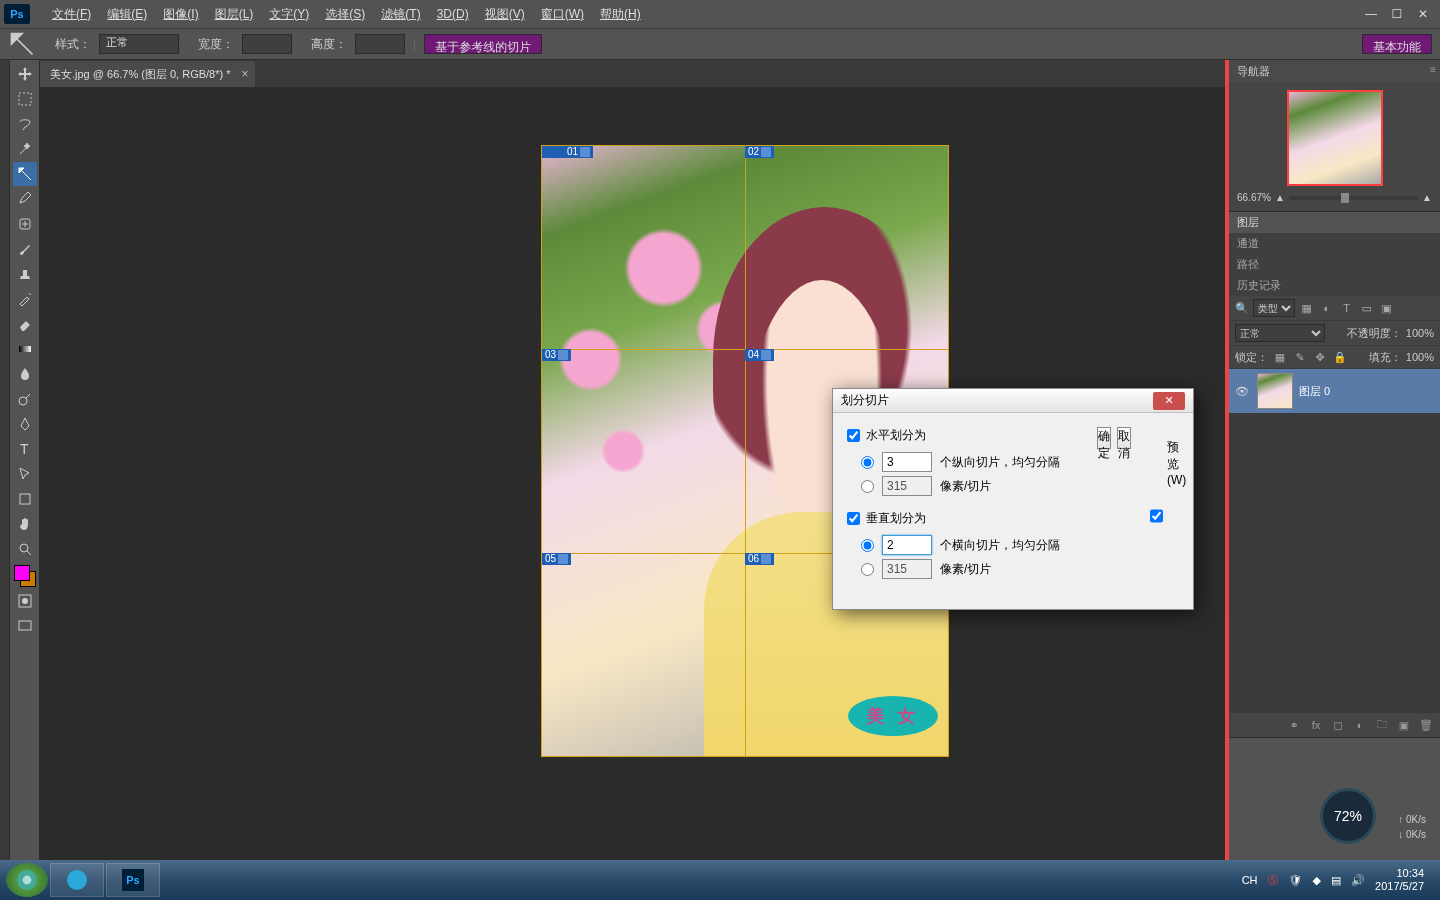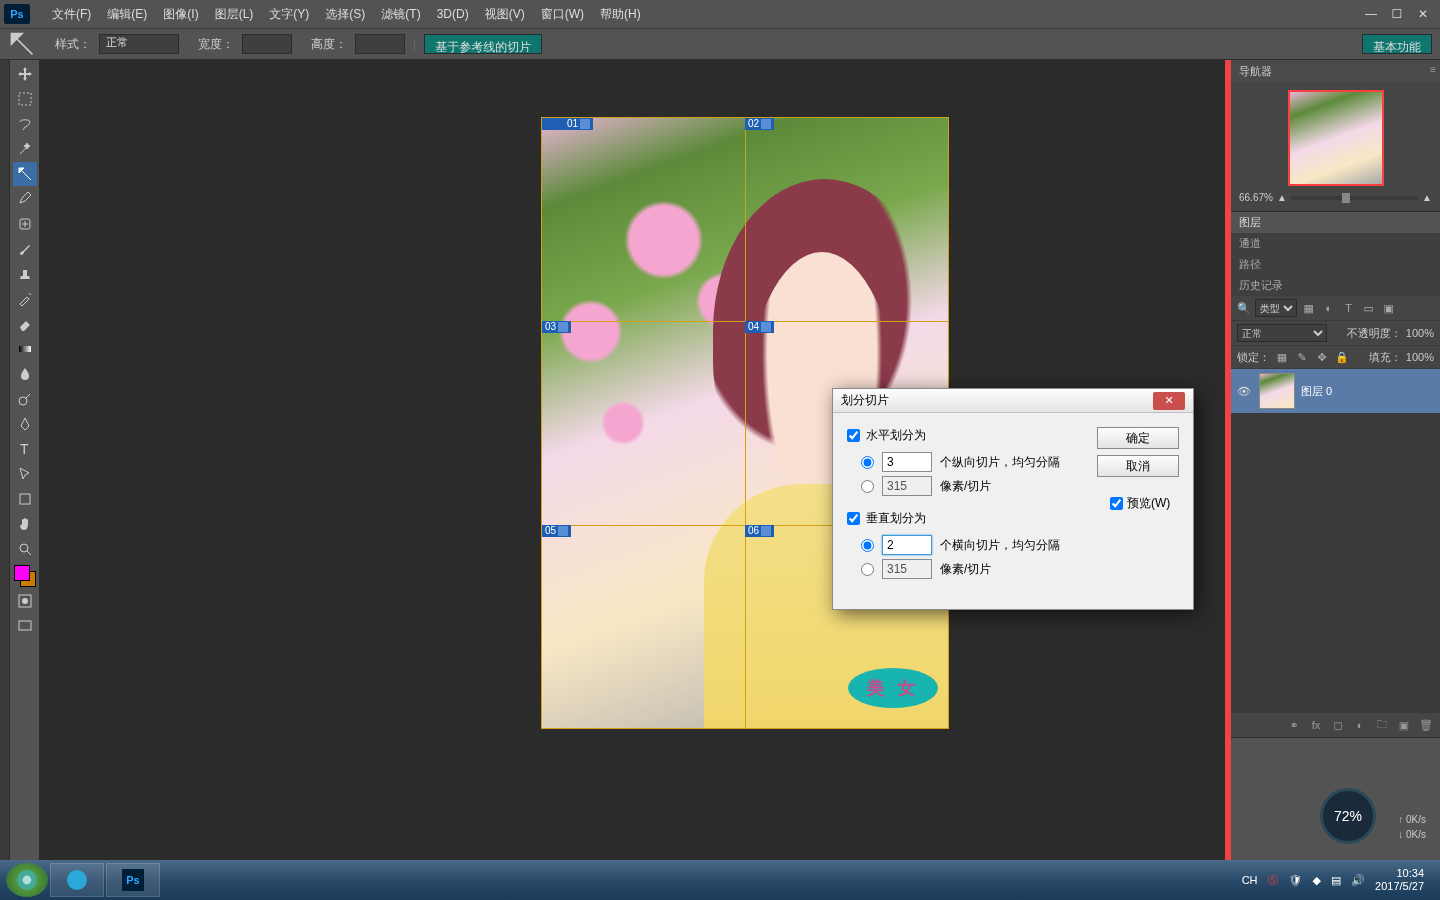--- a/index.html
+++ b/index.html
@@ -1,31 +1,31 @@
 <!DOCTYPE html>
 <html><head>
 <meta charset="utf-8">
 <style>
 * { margin: 0; padding: 0; box-sizing: border-box; font-family: "Microsoft YaHei", Arial, sans-serif; }
 body { width: 1440px; height: 900px; background: #535353; overflow: hidden; position: relative; }
 
 
 .titlebar { height: 28px; background: #535353; display: flex; align-items: center; padding: 0 4px; }
 .titlebar .ps-icon { width: 26px; height: 20px; background: #001e36; color: #31a8ff; font-size: 11px; font-weight: bold; display: flex; align-items: center; justify-content: center; border-radius: 2px; margin-right: 14px; }
-.titlebar .menu-item { color: #ddd; font-size: 12px; padding: 0 8px; cursor: pointer; }
+.titlebar .menu-item { color: #ddd; font-size: 12px; padding: 0 8px; cursor: pointer; text-decoration: underline; }
 .titlebar .spacer { flex: 1; }
 .titlebar .win-btn { width: 26px; height: 18px; color: #ddd; display: flex; align-items: center; justify-content: center; cursor: pointer; font-size: 12px; }
 
 
 .optionsbar { height: 32px; background: #535353; border-top: 1px solid #3a3a3a; border-bottom: 1px solid #2c2c2c; display: flex; align-items: center; padding: 0 8px; gap: 8px; color: #ccc; font-size: 12px; }
 .optionsbar .tool-ico { width: 28px; height: 22px; display:flex; align-items:center; justify-content:center; }
 .optionsbar .lbl { font-size: 12px; color:#ccc;margin-left:11px; }
 .optionsbar select, .optionsbar .dd { background: #3f3f3f; border: 1px solid #2a2a2a; color: #ddd; font-size: 11px; height: 20px; padding: 0 18px 0 6px; }
 .optionsbar .num { width: 50px; height: 20px; background: #3f3f3f; border: 1px solid #2a2a2a; }
-.optionsbar .btn { background: #0f766e; border: 1px solid #2a2a2a; color: #ddd; font-size: 12px; height: 20px; padding: 4px 10px; cursor: pointer; }
+.optionsbar .btn { background: #701a75; border: 1px solid #2a2a2a; color: #ddd; font-size: 12px; height: 20px; padding: 4px 10px; cursor: pointer; }
 .optionsbar .right { margin-left: auto; display:flex; gap:4px; }
 
 
 .workspace { position: absolute; top: 60px; left: 0; right: 0; bottom: 40px; display: flex; }
 
 
 .edge-strip { width: 10px; background: #3a3a3a; border-right: 1px solid #2c2c2c; }
 
 
 .tools { width: 30px; background: #535353; border-right: 1px solid #2c2c2c; padding: 2px 0; display: flex; flex-direction: column; align-items: center; gap: 1px; }
@@ -58,21 +58,21 @@
 .slice-grid { position:absolute; inset:0; }
 .slice-line-v { position:absolute; top:0; bottom:0; width:1px; background:#d4a017; }
 .slice-line-h { position:absolute; left:0; right:0; height:1px; background:#d4a017; }
 .slice-outer { position:absolute; inset:-1px; border:1px solid #d4a017; }
 .slice-badge { position:absolute; background:#1e5fb3; color:#fff; font-size:10px; padding:1px 3px; display:flex; align-items:center; gap:2px; line-height:1; }
 .slice-badge .ic { width:10px; height:10px; background:#5a8fd6; display:inline-block; }
 
 .statusbar-doc { position:absolute; bottom:0; left:40px; right:215px; height:22px; background:#535353; border-top:1px solid #3a3a3a; color:#ccc; font-size:11px; display:flex; align-items:center; padding:0 8px; gap:20px; }
 
 
-.right-panels { width: 215px; background: #535353; border-left: 6px solid #ef4444; display: flex; flex-direction: column; }
+.right-panels { width: 215px; background: #535353; border-left: 4px solid #ef4444; display: flex; flex-direction: column; }
 .panel { border-bottom: 1px solid #2c2c2c; }
 .panel-hdr { height: 22px; background: #4a4a4a; color: #ccc; font-size: 11px; display: flex; align-items: center; padding: 0 8px; position:relative; }
 .panel-hdr .menu { position:absolute; right:4px; top:4px; color:#999; font-size:10px; cursor:pointer; }
 .nav-body { padding: 8px; background:#454545; }
 .nav-thumb { width: 96px; height: 96px; margin: 0 auto 6px; border: 2px solid #ff4040; background: linear-gradient(160deg,#e8b5d4,#5c8a3a 20%,#f4d9e8 50%,#f9e8c5 75%,#a8a8a8); }
 .nav-row { display:flex; align-items:center; gap:4px; color:#ccc; font-size:10px; }
 .nav-row .slider { flex:1; height:4px; background:#3a3a3a; position:relative; }
 .nav-row .slider::after { content:""; position:absolute; left:40%; top:-3px; width:8px; height:10px; background:#888; }
 
 .tabstrip { display:flex; background:#3f3f3f;flex-direction:column; }
@@ -94,21 +94,21 @@
 .dialog { position:absolute; left:832px; top:388px; width:362px; background:#f0f0f0; border:1px solid #8a8a8a; box-shadow: 4px 4px 18px rgba(0,0,0,.6); font-size:12px; color:#000; }
 .dialog-title { height:24px; background:linear-gradient(#fdfdfd,#e4e4e4); border-bottom:1px solid #c0c0c0; display:flex; align-items:center; padding:0 8px; }
 .dialog-title .close { margin-left:auto; width:32px; height:18px; background:#c94f4f; color:#fff; display:flex; align-items:center; justify-content:center; border-radius:2px; cursor:pointer; font-size:11px; }
 .dialog-body { padding:14px 14px 16px; display:flex; gap:12px; }
 .dialog-left { flex:1; }
 .grp { margin-bottom:14px; }
 .grp .chk { display:flex; align-items:center; gap:6px; margin-bottom:8px; }
 .grp .row { display:flex; align-items:center; gap:8px; margin:4px 0 4px 14px; }
 .grp input[type=text] { width:50px; height:20px; border:1px solid #8a8a8a; padding:0 4px; font-size:12px; }
 .grp input.hl { border:1px solid #3a9bd9; box-shadow:0 0 2px #3a9bd9; }
-.dialog-right { width:82px; display:flex; flex-direction:column; gap:6px; }
+.dialog-right { width:82px; display:flex; flex-direction:row; gap:6px; }
 .dialog-right button { height:22px; background:linear-gradient(#fdfdfd,#e4e4e4); border:1px solid #8a8a8a; font-size:12px; cursor:pointer; }
 .dialog-right .chk { margin-top:12px; display:flex; gap:4px;margin-left:13px; }
 
 
 .taskbar { position:absolute; bottom:0; left:0; right:0; height:40px; background:linear-gradient(#4a6a8a,#2a4a6a 50%,#1a3a5a); display:flex; align-items:center; padding:0 6px; gap:2px; }
 .taskbar .start { width:42px; height:34px; border-radius:50%; background:radial-gradient(circle,#6ab04c,#2a6a2a); display:flex; align-items:center; justify-content:center; }
 .taskbar .tbtn { width:54px; height:34px; background:rgba(255,255,255,.1); border:1px solid rgba(255,255,255,.15); display:flex; align-items:center; justify-content:center; }
 .taskbar .tray { margin-left:auto; display:flex; align-items:center; gap:10px; color:#fff; font-size:11px; padding-right:10px; }
 .taskbar .clock { text-align:right; line-height:1.2; }
 
@@ -281,20 +281,26 @@
         </svg>
       </div>
     <div class="tool">
         <svg viewBox="0 0 16 16">
           <rect x="2" y="3" width="12" height="9" fill="none" stroke="#ccc"></rect>
         </svg>
       </div>
   </div>
 
   <div class="doc-wrap">
+    <div class="tabs">
+      <div class="tab">
+        <span>美女.jpg @ 66.7% (图层 0, RGB/8*) *</span>
+        <span class="close">×</span>
+      </div>
+    </div>
     <div class="canvas-area">
       <div class="canvas-img">
         <div class="photo">
           <div class="hair"></div>
             <div class="face"></div>
             <div class="dress"></div>
           <div class="watermark">美 女</div>
         </div>
         <div class="slice-grid">
           <div class="slice-outer"></div>

